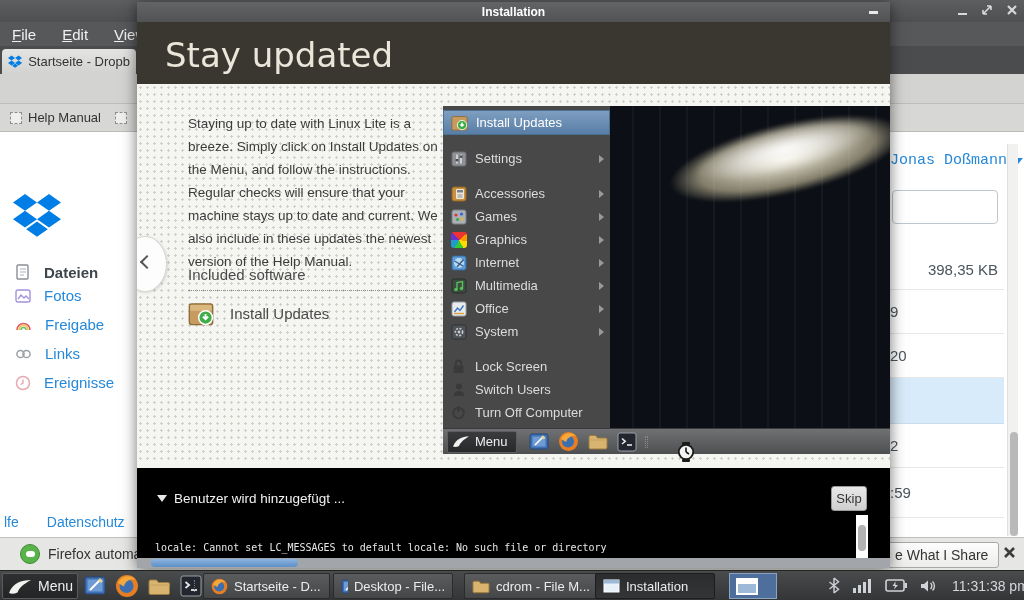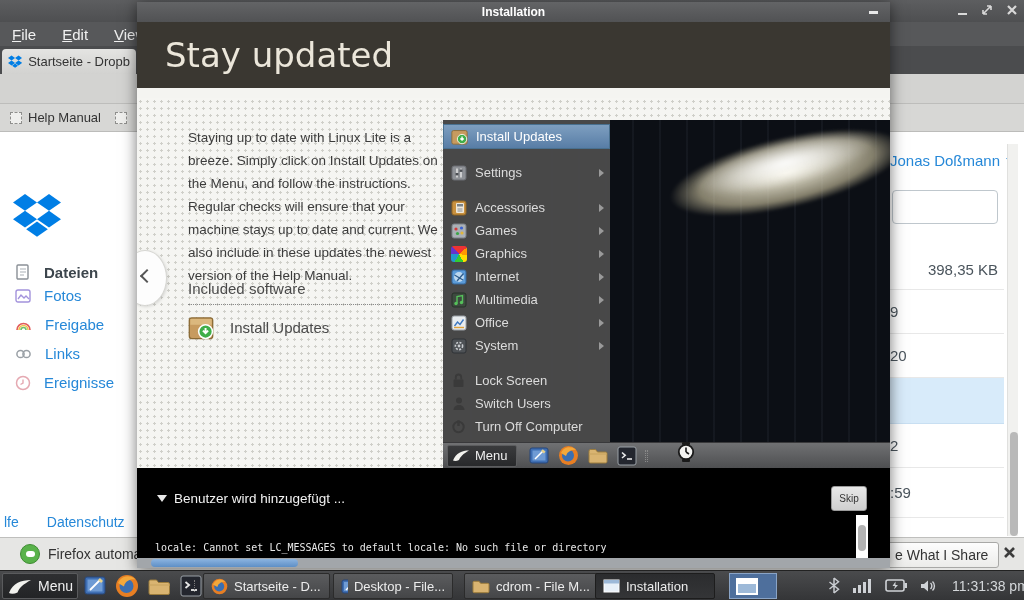--- a/index.html
+++ b/index.html
@@ -26,21 +26,21 @@
   .ff-bookmarks { left:0; top:104px; width:1024px; height:28px; background:#d7d7d5; border-bottom:1px solid #bcbcba; display:flex; align-items:center; gap:10px; padding-left:10px; }
   .bm { display:flex; align-items:center; gap:6px; color:#333; font-size:13px; }
   .dash-ico { width:12px; height:12px; border:1px dashed #8f8f8d; background:#efefed; }
   .ff-content { left:0; top:132px; width:1024px; height:405px; background:#ffffff; }
 
   
   .db-logo { left:13px; top:62px; }
   .db-nav { left:15px; top:120px; width:120px; }
   .db-item { display:flex; align-items:center; gap:13px; height:29px; font-size:15px; color:#2688d8; cursor:pointer; }
   .db-item.active { color:#3d464d; font-weight:bold;align-items:flex-end; }
-  .db-account { left:890px; top:20px; width:120px; color:#2688d8; font-size:15px; display:flex; align-items:center; gap:6px; white-space:nowrap; }
+  .db-account { left:890px; top:20px; width:120px; color:#2688d8; font-size:15px; display:flex; align-items:center; gap:6px; white-space:nowrap;font-family:Liberation Mono, monospace; }
   .caret-down { width:0; height:0; border-left:5px solid transparent; border-right:5px solid transparent; border-top:6px solid #2688d8; }
   .db-input { left:892px; top:58px; width:106px; height:34px; border:1px solid #bfc7cd; border-radius:4px; background:#fff; }
   .db-rows { left:890px; top:118px; width:114px; }
   .db-row { position:absolute; left:0; width:114px; border-bottom:1px solid #e8e8e8; color:#4a545c; font-size:15px; display:flex; align-items:center; }
   .db-row.r-right { justify-content:flex-end; padding-right:6px; }
   .db-row.hl { background:#d8ebfa; border-bottom:1px solid #c8dff2; }
   .db-scroll { left:1007px; top:12px; width:11px; height:392px; background:#f1f1ef; border-left:1px solid #e0e0de; }
   .db-thumb { position:absolute; left:1.5px; top:288px; width:8px; height:104px; background:#b9b9b9; border-radius:5px; }
   .db-footer { left:4px; top:382px; display:flex; gap:28px; align-items:center; color:#2688d8; font-size:14px; }
   .db-footer .dots { letter-spacing:2px; font-size:11px; }
@@ -52,21 +52,21 @@
   .notif-text { position:absolute; left:48px; top:8px; color:#333; font-size:14px; white-space:nowrap; }
   .notif-btn { position:absolute; left:884px; top:4px; height:26px; padding:0 10px; background:linear-gradient(#fdfdfd,#ececea); border:1px solid #a8a8a6; border-radius:3px; color:#333; font-size:14px; display:flex; align-items:center; white-space:nowrap; }
   .notif-close { position:absolute; left:1002px; top:7px; }
 
   
   .inst { left:137px; top:2px; width:753px; height:566px; background:#f4f4f1; box-shadow:0 2px 14px rgba(0,0,0,.55); z-index:10; overflow:hidden; }
   .inst-title { left:0; top:0; width:753px; height:20px; background:linear-gradient(#636466,#515254); display:flex; align-items:center; justify-content:center; color:#fff; font-size:12px; font-weight:bold; }
   .inst-min { position:absolute; right:12px; top:9px; width:9px; height:3px; background:#e8e8e8; }
   .inst-header { left:0; top:20px; width:753px; height:66px; background:#3a3731; display:flex; align-items:center; }
   .inst-h1 { color:#ebe6da; font-size:34px; font-weight:400; margin-left:28px; font-family:"DejaVu Sans", sans-serif; }
-  .inst-body { left:0; top:96px; width:753px; height:380px; background-color:#f5f5f2; background-image:radial-gradient(circle, #cfcfc9 1px, rgba(0,0,0,0) 1.2px); background-size:7px 7px; overflow:hidden; }
+  .inst-body { left:0; top:82px; width:753px; height:380px; background-color:#f5f5f2; background-image:radial-gradient(circle, #cfcfc9 1px, rgba(0,0,0,0) 1.2px); background-size:7px 7px; overflow:hidden; }
   .chev-circle { left:-14px; top:152px; width:44px; height:56px; background:#fdfdfd; border:1px solid #d6d6d2; border-radius:50%; box-shadow:1px 1px 3px rgba(0,0,0,.12); }
   .chev-glyph { position:absolute; left:18px; top:20px; width:10px; height:10px; border-left:2px solid #555; border-bottom:2px solid #555; transform:rotate(45deg); }
   .slide-text { left:51px; top:29px; width:268px; font-size:13.5px; line-height:1.7; color:#3c3c3c; }
   .included-h { left:51px; top:182px; width:262px; font-size:15px; color:#4a4a4a; padding-bottom:7px; border-bottom:1px dotted #8a8a8a; }
   .inc-row { left:51px; top:216px; display:flex; align-items:center; gap:16px; font-size:15px; color:#4a4a4a; }
 
   
   .shot { left:306px; top:22px; width:447px; height:348px; overflow:hidden; }
   .wall { position:absolute; left:0; top:0; width:447px; height:322px; background-color:#0c0f15; background-image:repeating-linear-gradient(90deg, rgba(180,195,225,.05) 0 2px, rgba(0,0,0,0) 2px 27px); }
   .feather { position:absolute; right:-36px; top:2px; width:310px; height:104px; transform:rotate(-13deg); background:radial-gradient(ellipse 52% 46% at 55% 52%, rgba(250,247,230,.97), rgba(230,219,178,.55) 55%, rgba(170,160,120,0) 74%); filter:blur(1px); }
@@ -79,21 +79,21 @@
   .mbar { position:absolute; left:0; top:322px; width:447px; height:26px; background:linear-gradient(#707173,#4e4f51); border-top:1px solid #39393b; display:flex; align-items:center; }
   .mbtn { margin-left:4px; height:22px; padding:0 8px 0 4px; background:linear-gradient(#3a3b3d,#28292b); border:1px solid #5c5d5f; border-radius:2px; display:flex; align-items:center; gap:5px; color:#eee; font-size:13px; }
   .mbar-icons { display:flex; align-items:center; gap:9px; margin-left:12px; }
   .grip { margin-left:8px; width:3px; height:12px; border-left:1px dotted #8a8a8a; border-right:1px dotted #8a8a8a; }
 
   
   .inst-term { left:0; top:466px; width:753px; height:90px; background:#000; }
   .term-label { position:absolute; left:20px; top:23px; display:flex; align-items:center; gap:7px; color:#f2f2f2; font-size:13.5px; }
   .tri-down { width:0; height:0; border-left:5px solid transparent; border-right:5px solid transparent; border-top:7px solid #e8e8e8; }
   .term-log { position:absolute; left:18px; top:47px; font-family:"DejaVu Sans Mono", monospace; font-size:10px; line-height:13px; color:#e8e8e8; white-space:pre; }
-  .skip-btn { position:absolute; left:694px; top:18px; width:36px; height:25px; background:linear-gradient(#e8e8e8,#cfcfcf); border:1px solid #9a9a9a; border-radius:3px; color:#333; font-size:10px; display:flex; align-items:center; justify-content:center; }
+  .skip-btn { position:absolute; left:694px; top:18px; width:36px; height:25px; background:linear-gradient(#e8e8e8,#cfcfcf); border:1px solid #9a9a9a; border-radius:3px; color:#333; font-size:13px; display:flex; align-items:center; justify-content:center; }
   .term-scroll { position:absolute; left:719px; top:47px; width:12px; height:43px; background:#fff; }
   .term-thumb { position:absolute; left:2px; top:10px; width:8px; height:26px; background:#b2b2b2; border-radius:5px; }
   .inst-prog { left:0; top:556px; width:753px; height:10px; background:#a2a6aa; }
   .prog-fill { position:absolute; left:14px; top:1px; width:147px; height:8px; background:linear-gradient(#8cb4e0,#5e8fc6); border-radius:4px; }
 
   
   .tb { left:0; top:570px; width:1024px; height:30px; background:linear-gradient(#4a4b4d,#343537); border-top:1px solid #222; z-index:30; }
   .tb-menu { position:absolute; left:2px; top:2px; height:26px; width:76px; background:linear-gradient(#2e2f31,#232426); border:1px solid #5a5b5d; border-radius:2px; display:flex; align-items:center; gap:6px; padding-left:5px; color:#f0f0f0; font-size:14px; }
   .tb-launchers { position:absolute; left:84px; top:3px; display:flex; gap:9px; align-items:center; }
   .tb-sep { position:absolute; left:194px; top:9px; width:3px; height:12px; border-left:1px dotted #7a7a7a; }

